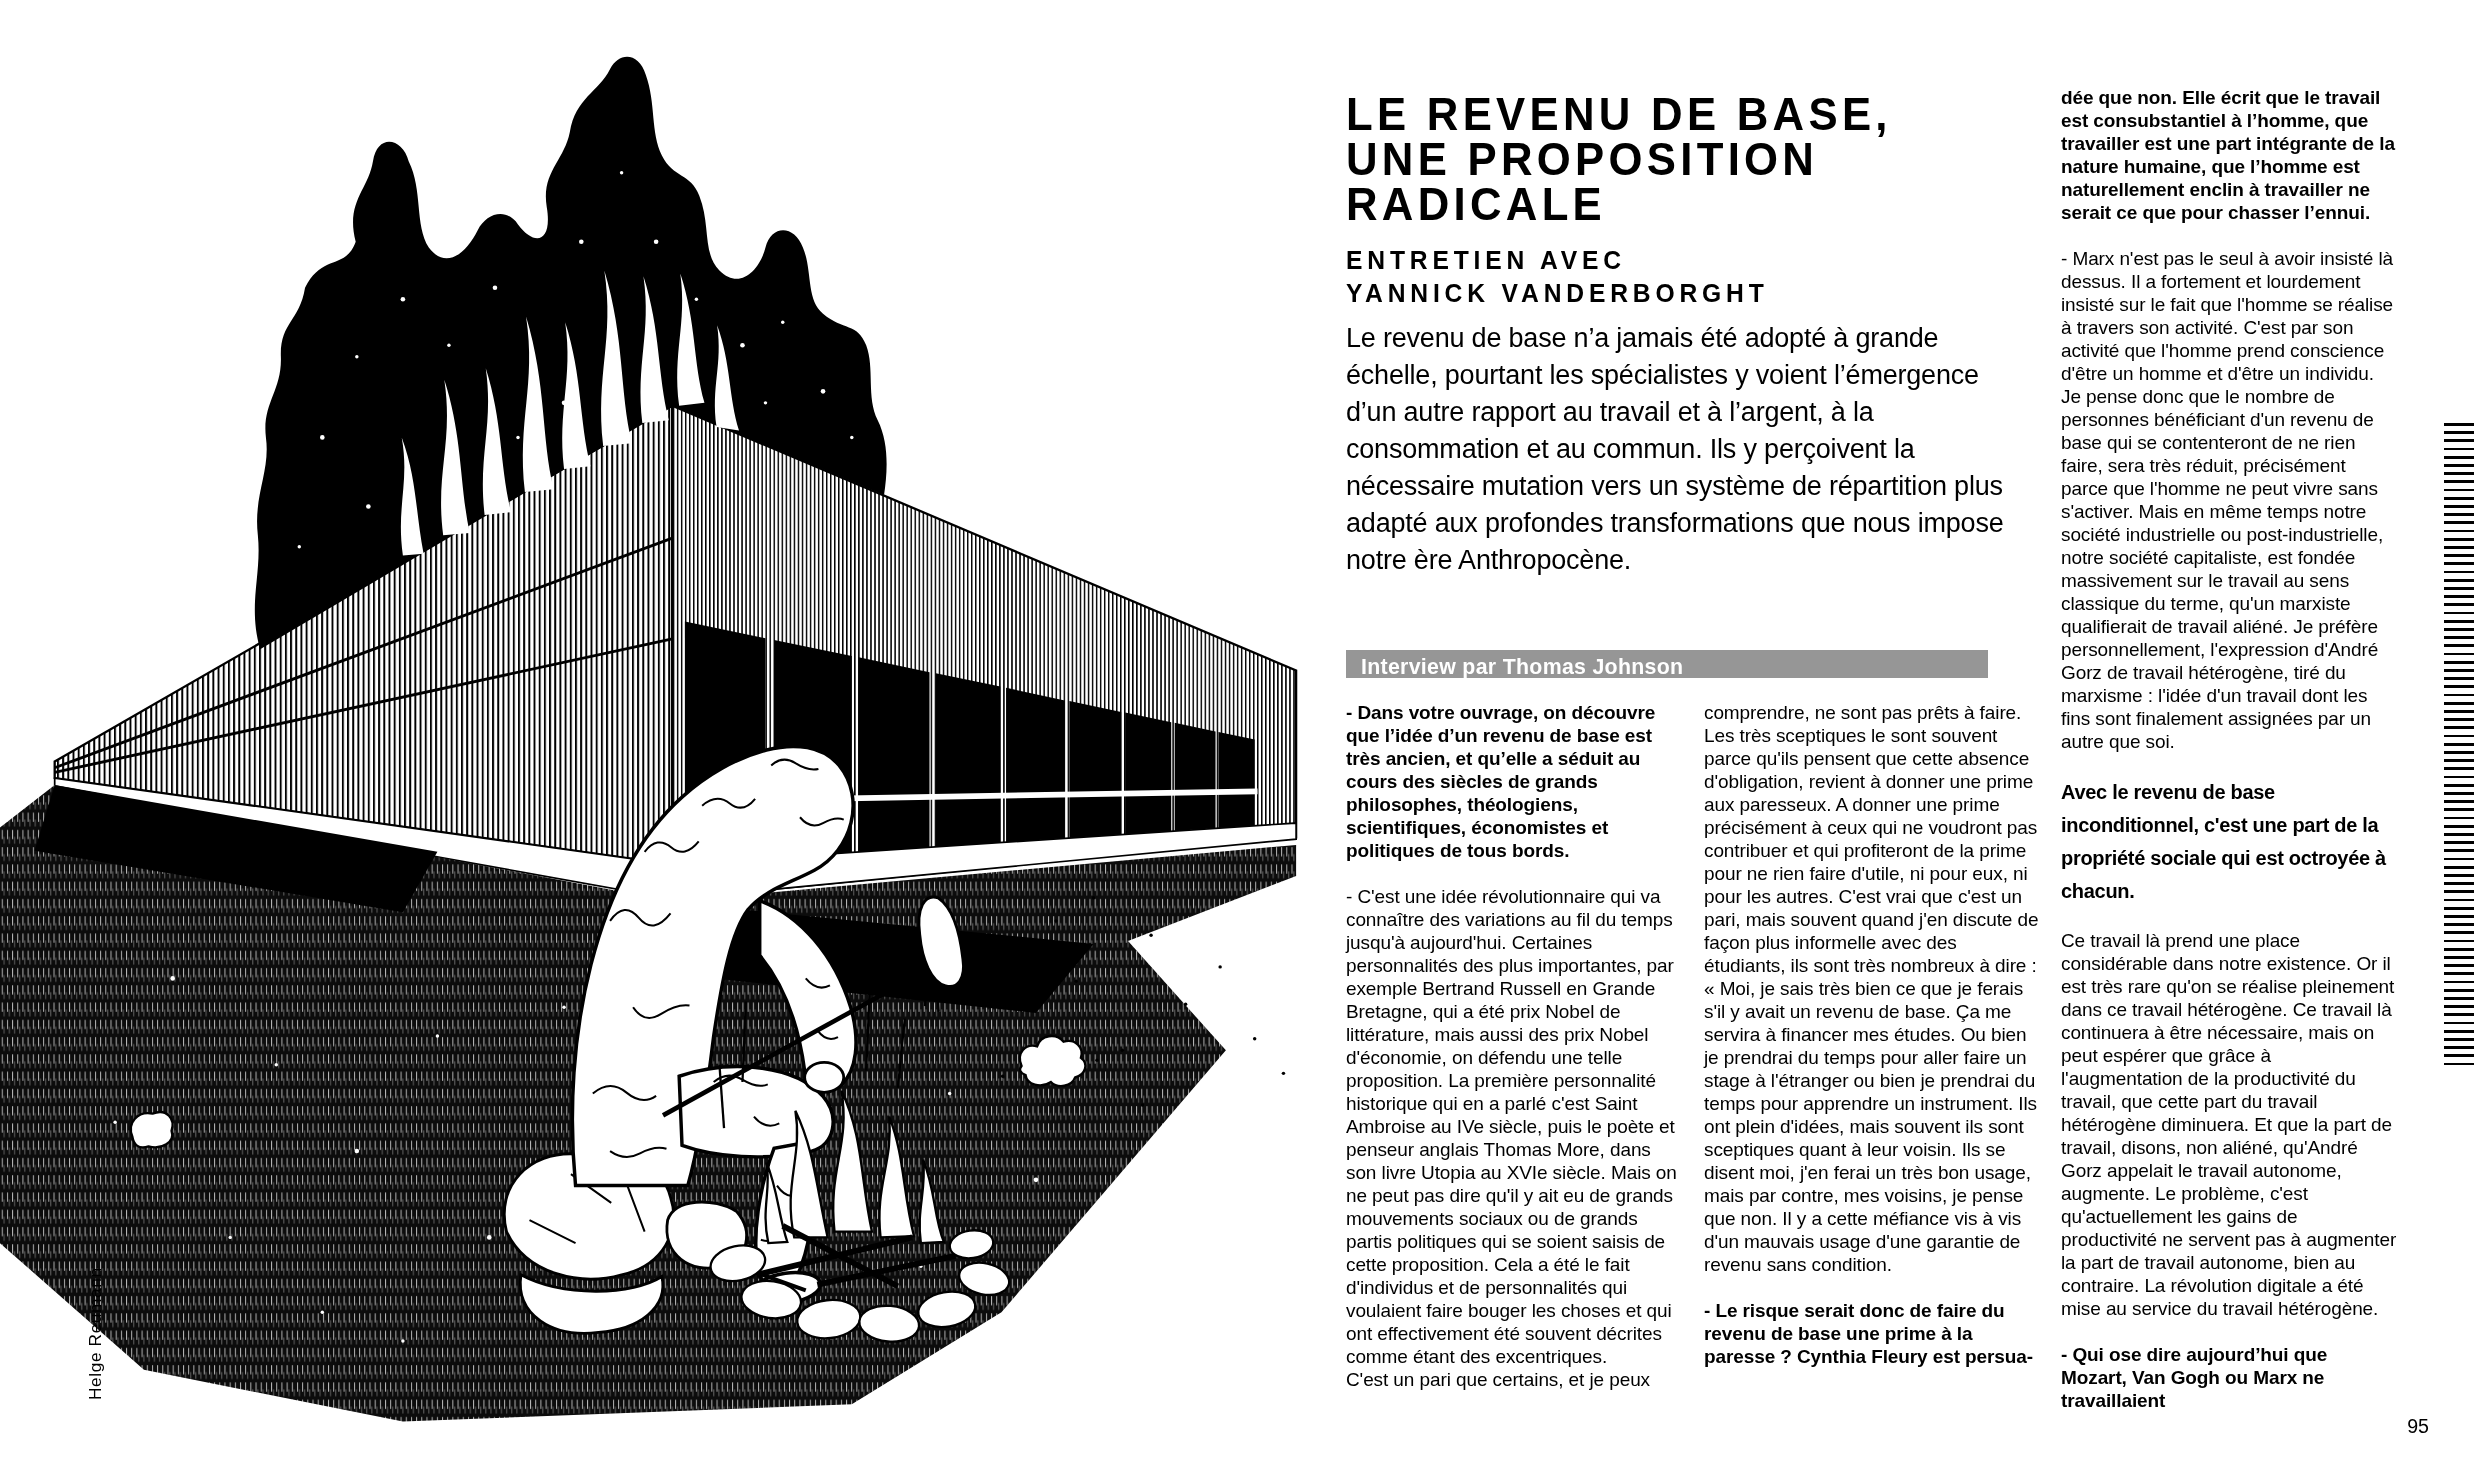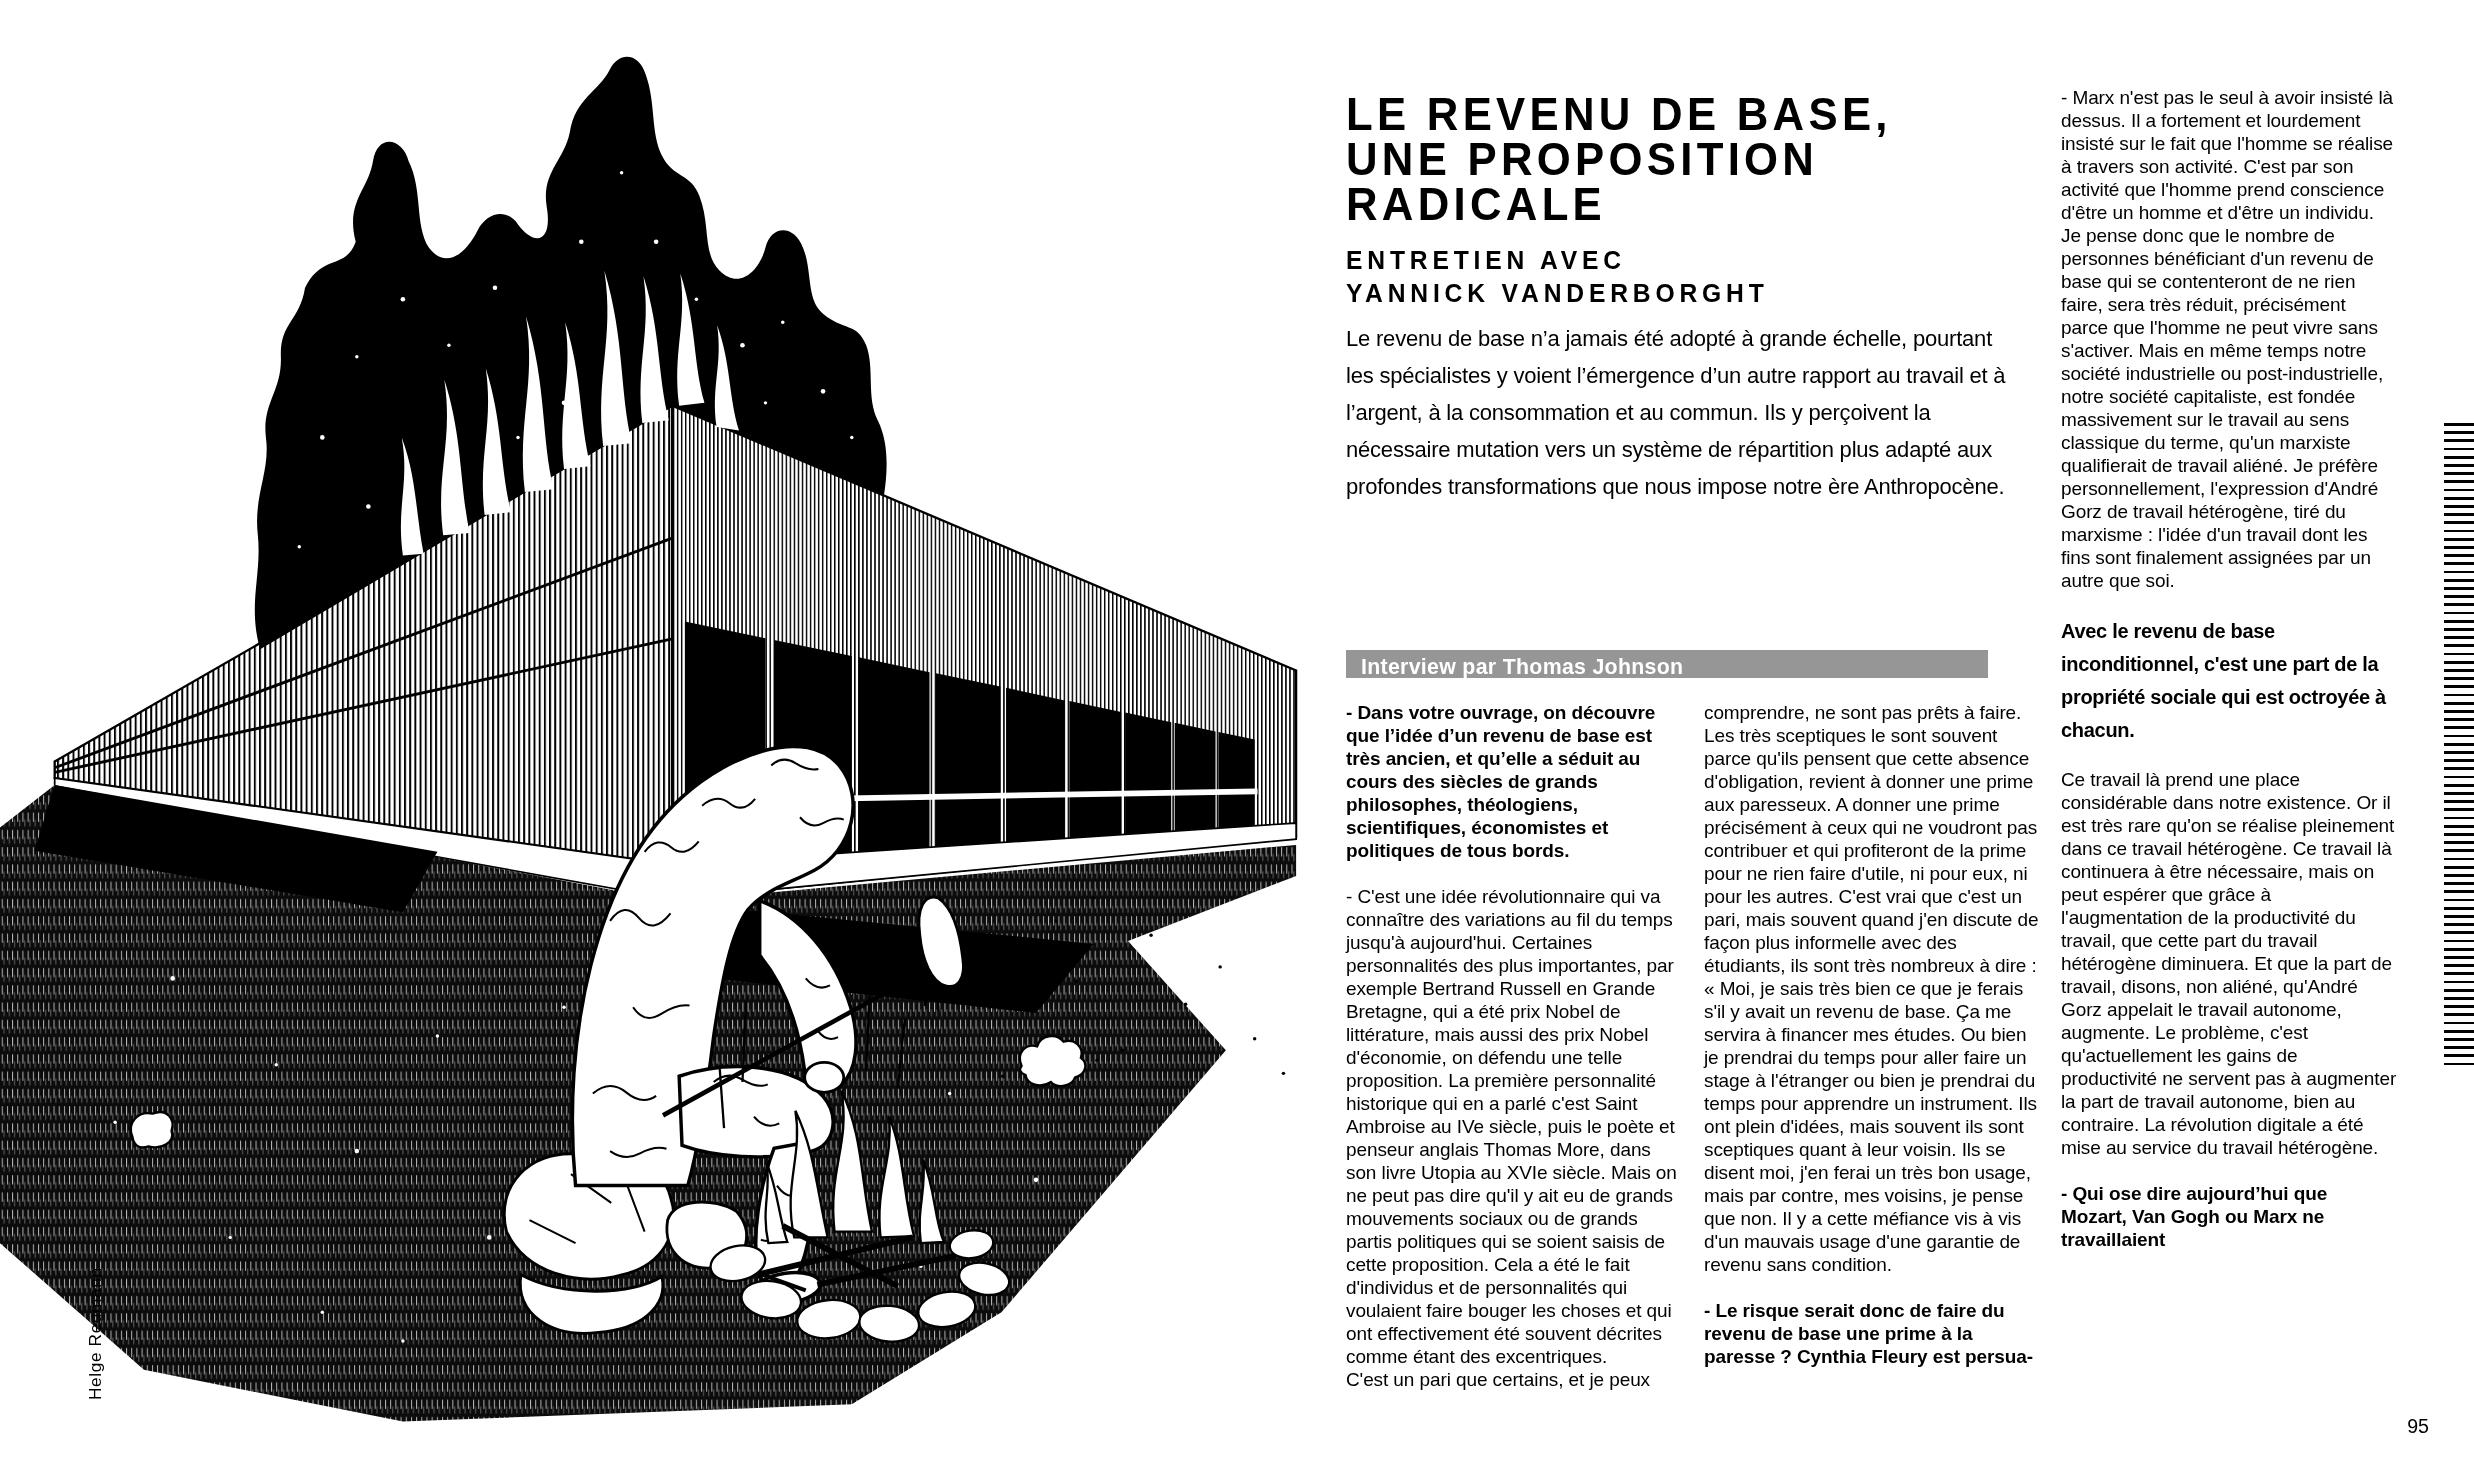--- a/index.html
+++ b/index.html
@@ -7,21 +7,21 @@
         font-family:"Liberation Sans",sans-serif;color:#000;}
   
   #illu{position:absolute;left:0;top:0;}
   .credit{position:absolute;left:85px;top:1400px;transform:rotate(-90deg);transform-origin:0 0;
           font-size:17.3px;letter-spacing:0.6px;color:#000;white-space:nowrap;}
   
   .headline{position:absolute;left:1346px;top:91px;font-weight:700;font-size:47px;line-height:45px;
             letter-spacing:4.6px;transform:scaleX(0.93);transform-origin:0 0;white-space:nowrap;}
   .kicker{position:absolute;left:1346px;top:244px;font-weight:700;font-size:26.5px;line-height:33px;
           letter-spacing:5.2px;transform:scaleX(0.93);transform-origin:0 0;white-space:nowrap;}
-  .intro{position:absolute;left:1346px;top:320px;width:671px;font-size:22px;line-height:37px;
+  .intro{position:absolute;left:1346px;top:320px;width:671px;font-size:27px;line-height:37px;
          letter-spacing:-0.2px;}
   .byline-bar{position:absolute;left:1346px;top:650px;width:642px;height:28px;background:#969696;
               box-sizing:border-box;padding:0 15px;}
   .byline-bar span{font-weight:700;font-size:22px;line-height:33px;color:#ffffff;letter-spacing:0.3px;
                    display:inline-block;transform:scaleX(0.97);transform-origin:0 0;white-space:nowrap;}
   
   .col{position:absolute;width:336px;font-size:19px;line-height:23px;letter-spacing:-0.1px;}
   .col p{margin:0 0 23px 0;}
   .col .q{font-weight:700;}
   .pre{white-space:pre-line;}
@@ -282,20 +282,21 @@
     <p class="a pre">- C'est une idée révolutionnaire qui va connaître des variations au fil du temps jusqu'à aujourd'hui. Certaines personnalités des plus importantes, par exemple Bertrand Russell en Grande Bretagne, qui a été prix Nobel de littérature, mais aussi des prix Nobel d'économie, on défendu une telle proposition. La première personnalité historique qui en a parlé c'est Saint Ambroise au IVe siècle, puis le poète et penseur anglais Thomas More, dans son livre Utopia au XVIe siècle. Mais on ne peut pas dire qu'il y ait eu de grands mouvements sociaux ou de grands partis politiques qui se soient saisis de cette proposition. Cela a été le fait d'individus et de personnalités qui voulaient faire bouger les choses et qui ont effectivement été souvent décrites comme étant des excentriques.
 C'est un pari que certains, et je peux</p>
   </div>
 
   <div class="col" id="col2">
     <p class="a">comprendre, ne sont pas prêts à faire. Les très sceptiques le sont souvent parce qu'ils pensent que cette absence d'obligation, revient à donner une prime aux paresseux. A donner une prime précisément à ceux qui ne voudront pas contribuer et qui profiteront de la prime pour ne rien faire d'utile, ni pour eux, ni pour les autres. C'est vrai que c'est un pari, mais souvent quand j'en discute de façon plus informelle avec des étudiants, ils sont très nombreux à dire : « Moi, je sais très bien ce que je ferais s'il y avait un revenu de base. Ça me servira à financer mes études. Ou bien je prendrai du temps pour aller faire un stage à l'étranger ou bien je prendrai du temps pour apprendre un instrument. Ils ont plein d'idées, mais souvent ils sont sceptiques quant à leur voisin. Ils se disent moi, j'en ferai un très bon usage, mais par contre, mes voisins, je pense que non. Il y a cette méfiance vis à vis d'un mauvais usage d'une garantie de revenu sans condition.</p>
     <p class="q">- Le risque serait donc de faire du revenu de base une prime à la paresse ? Cynthia Fleury est persua-</p>
   </div>
 
   <div class="col" id="col3">
+    <p class="q">dée que non. Elle écrit que le travail est consubstantiel à l’homme, que travailler est une part intégrante de la nature humaine, que l’homme est naturellement enclin à travailler ne serait ce que pour chasser l’ennui.</p>
     <p class="a">- Marx n'est pas le seul à avoir insisté là dessus. Il a fortement et lourdement insisté sur le fait que l'homme se réalise à travers son activité. C'est par son activité que l'homme prend conscience d'être un homme et d'être un individu. Je pense donc que le nombre de personnes bénéficiant d'un revenu de base qui se contenteront de ne rien faire, sera très réduit, précisément parce que l'homme ne peut vivre sans s'activer. Mais en même temps notre société industrielle ou post-industrielle, notre société capitaliste, est fondée massivement sur le travail au sens classique du terme, qu'un marxiste qualifierait de travail aliéné. Je préfère personnellement, l'expression d'André Gorz de travail hétérogène, tiré du marxisme : l'idée d'un travail dont les fins sont finalement assignées par un autre que soi.</p>
     <p class="pullquote">Avec le revenu de base inconditionnel, c'est une part de la propriété sociale qui est octroyée à chacun.</p>
     <p class="a">Ce travail là prend une place considérable dans notre existence. Or il est très rare qu'on se réalise pleinement dans ce travail hétérogène. Ce travail là continuera à être nécessaire, mais on peut espérer que grâce à l'augmentation de la productivité du travail, que cette part du travail hétérogène diminuera. Et que la part de travail, disons, non aliéné, qu'André Gorz appelait le travail autonome, augmente. Le problème, c'est qu'actuellement les gains de productivité ne servent pas à augmenter la part de travail autonome, bien au contraire. La révolution digitale a été mise au service du travail hétérogène.</p>
     <p class="q">- Qui ose dire aujourd’hui que Mozart, Van Gogh ou Marx ne travaillaient</p>
   </div>
 
   <div class="barcode"></div>
 
   <div class="pageno">95</div>
 </div>

